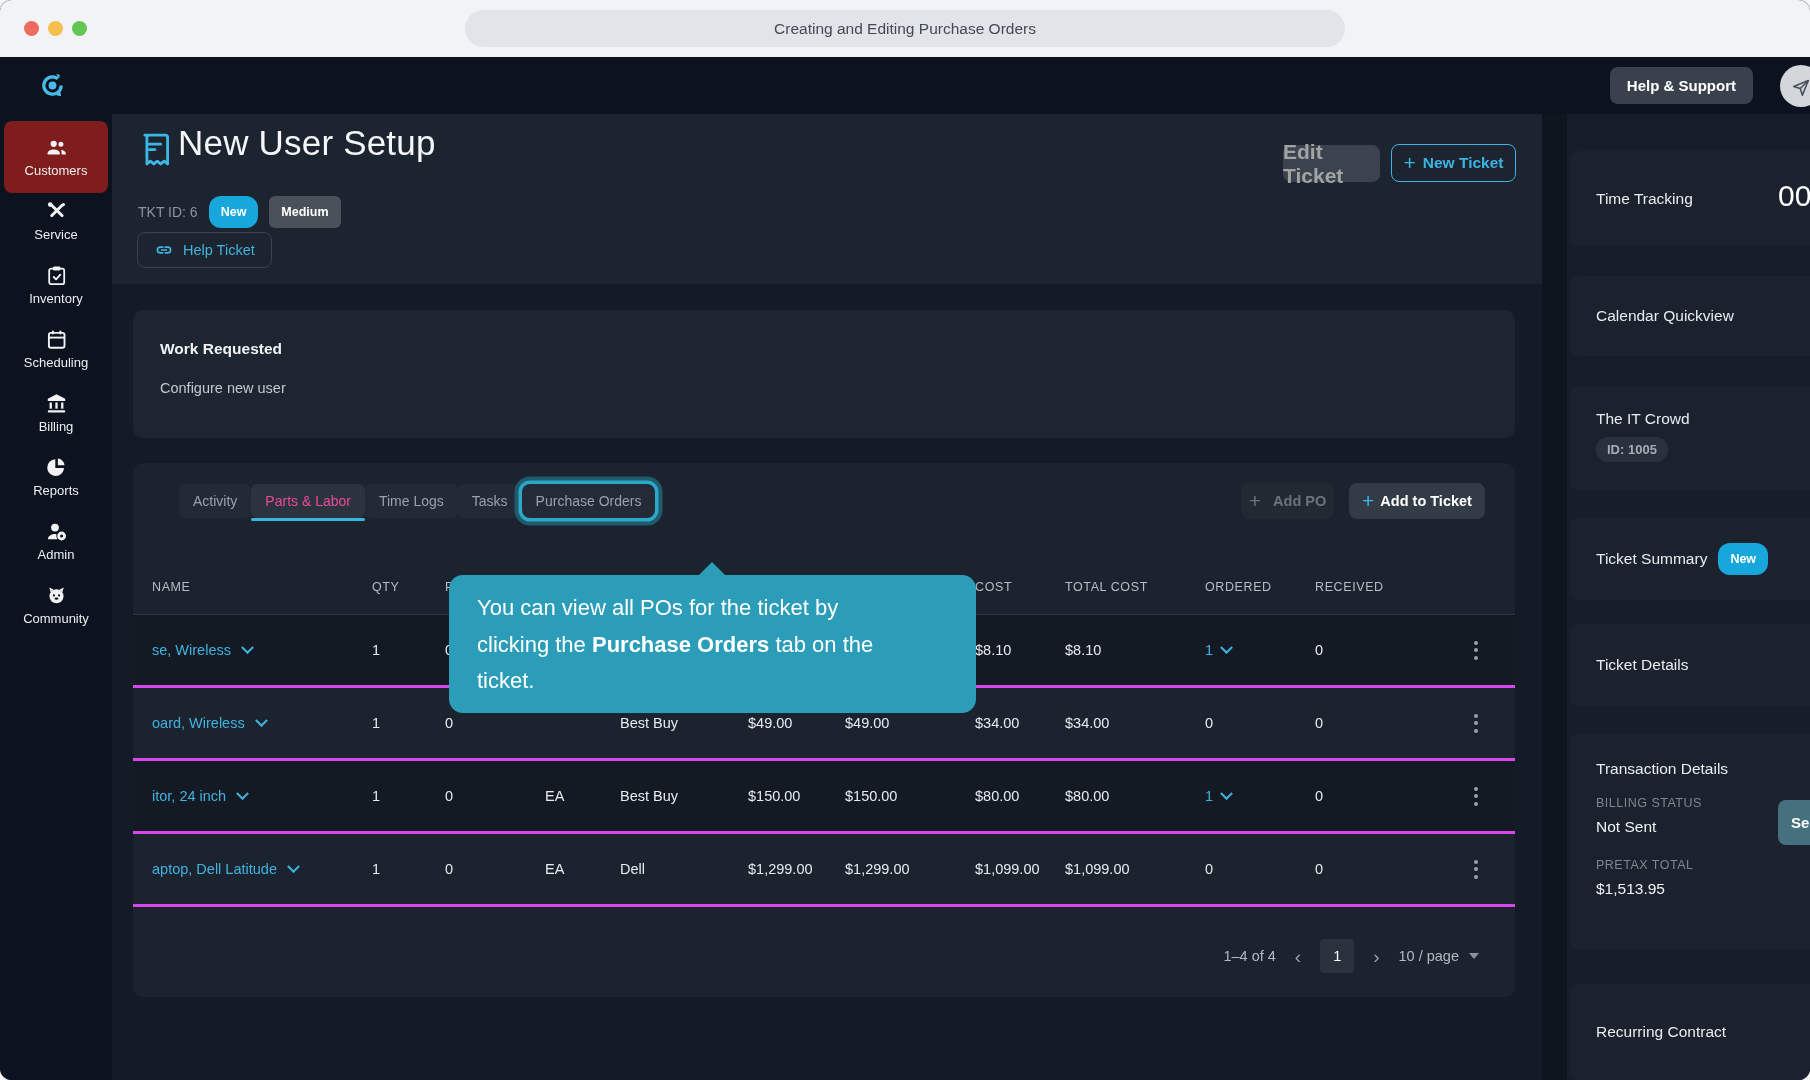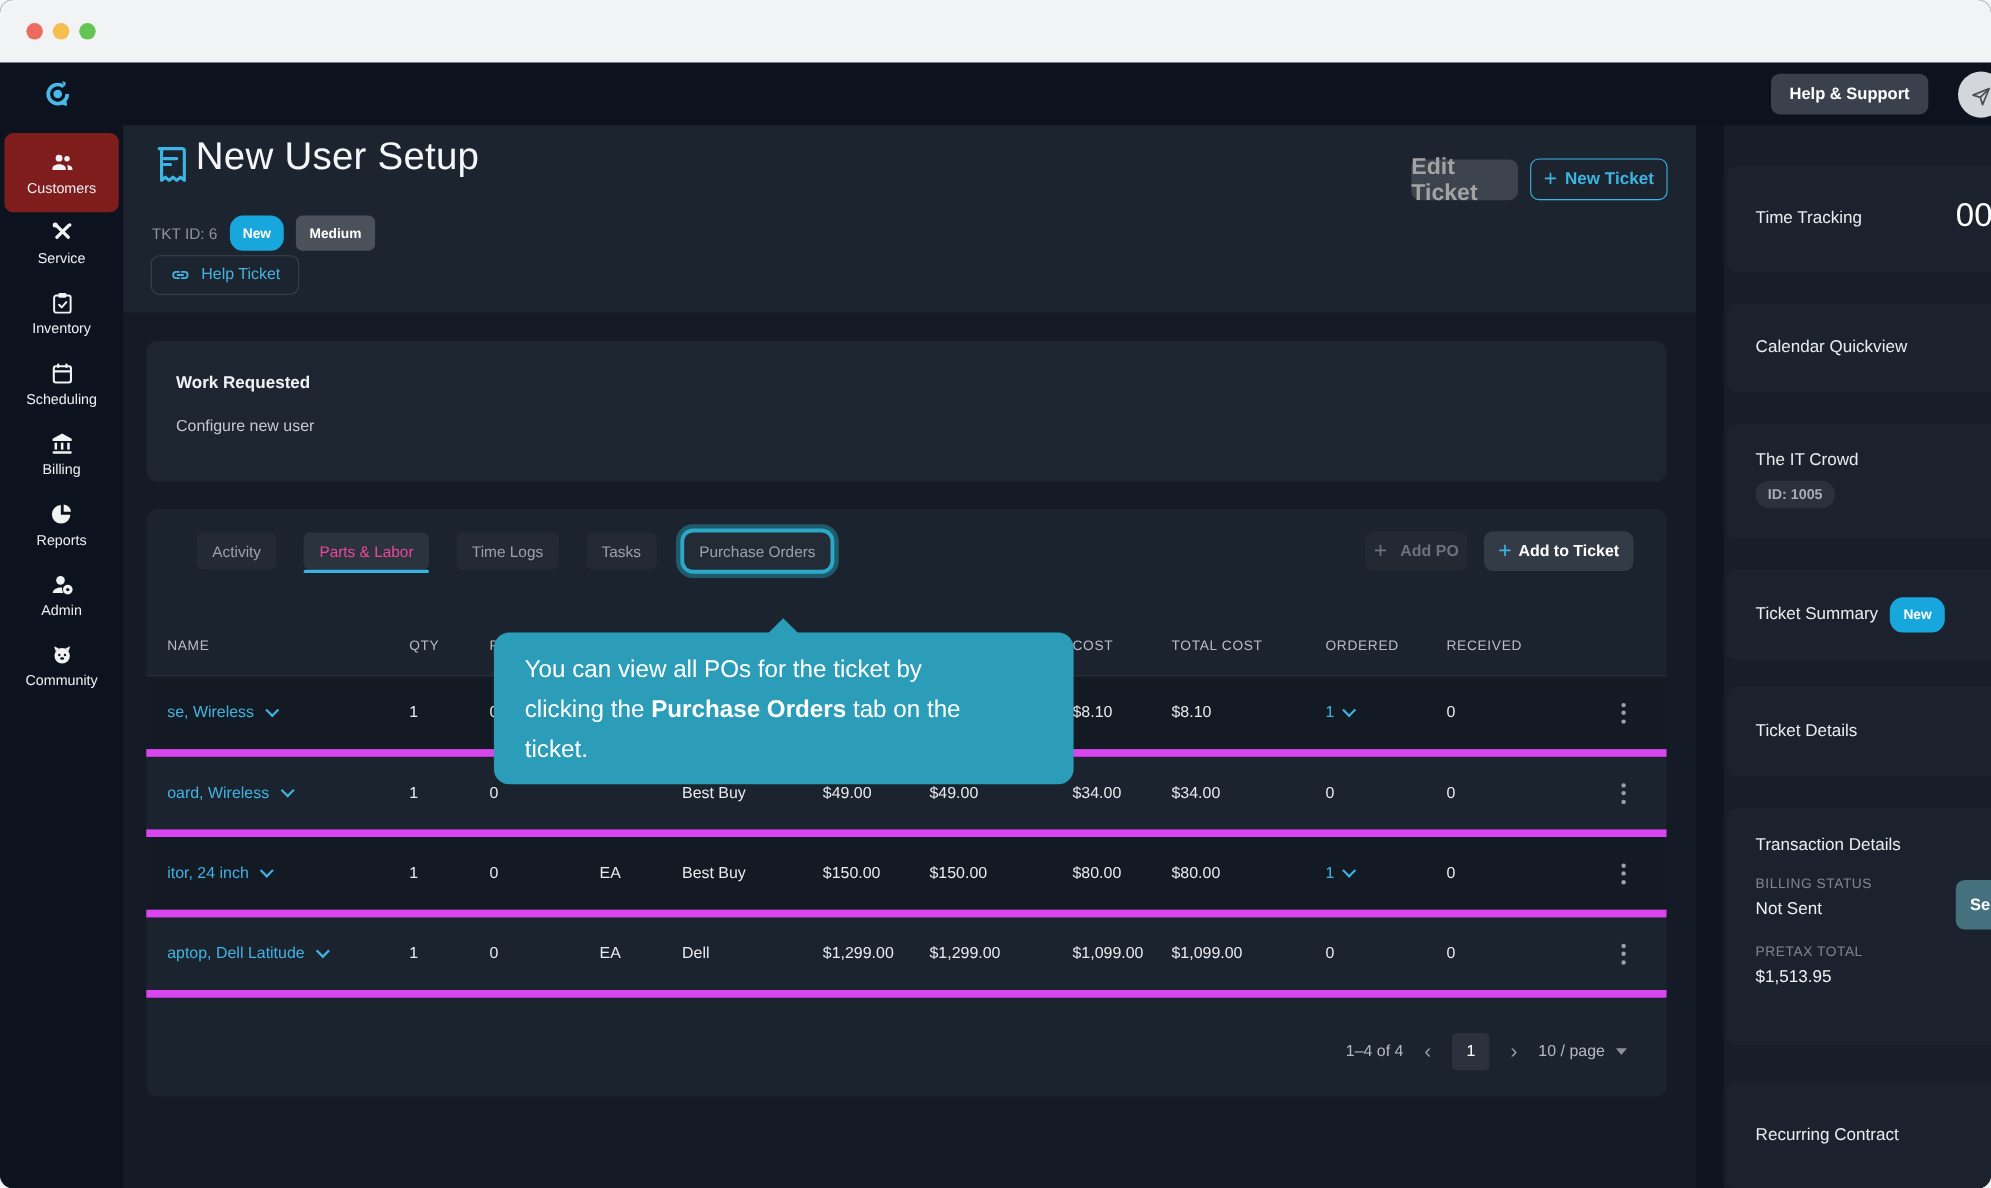--- a/index.html
+++ b/index.html
@@ -41,33 +41,33 @@
   .edit-btn{position:absolute;left:1171px;top:31px;height:37px;width:97px;background:#3c434e;border-radius:8px;color:#a3a3a3;font-weight:bold;font-size:21px;display:flex;align-items:center;justify-content:center;cursor:pointer;}
   .newt-btn{position:absolute;left:1279px;top:30px;height:38px;width:125px;border:1.5px solid #3cb4e2;border-radius:8px;color:#3cb4e2;font-weight:bold;font-size:15.5px;display:flex;align-items:center;justify-content:center;gap:7px;cursor:pointer;background:transparent;}
   .plus-icon::before{content:"+";font-weight:400;font-size:21px;line-height:1;display:block;margin-top:-2px;}
 
   .work-card{position:absolute;left:21px;top:196px;width:1382px;height:128px;background:#1d2531;border-radius:10px;padding:30px 27px;}
   .work-title{font-size:15.5px;font-weight:bold;color:#f0f2f5;}
   .work-body{margin-top:22px;font-size:14.5px;color:#c3c9d1;}
 
   
   .tab-card{position:absolute;left:21px;top:349px;width:1382px;height:534px;background:#1b232e;border-radius:10px;}
-  .tabs{position:absolute;left:46px;top:21px;display:flex;gap:25px;align-items:center;}
+  .tabs{position:absolute;left:46px;top:21px;display:flex;align-items:center;}
   .tab{height:34px;padding:0 14px;border-radius:6px;background:#232a35;color:#99a1ab;font-size:14px;display:flex;align-items:center;cursor:pointer;position:relative;white-space:nowrap;}
   .tab.active{background:#2b333f;color:#ec4899;}
   .tab.active::after{content:"";position:absolute;left:0;right:0;bottom:-3px;height:3px;border-radius:2px;background:#35b4e2;}
   .tab.spotlight{background:#232b36;border-radius:8px;box-shadow:0 0 0 3.5px #2ca8c8,0 0 0 7.5px #1f5b6b;}
   .addpo-btn{position:absolute;left:1108px;top:20px;height:36px;width:93px;background:#222933;border-radius:8px;color:#6b727c;font-size:14.5px;font-weight:bold;display:flex;align-items:center;justify-content:center;gap:12px;}
   .addtk-btn{position:absolute;left:1216px;top:20px;height:36px;width:136px;background:#333b46;border-radius:8px;color:#fff;font-size:14.5px;font-weight:bold;display:flex;align-items:center;justify-content:center;gap:6px;cursor:pointer;}
   .addtk-btn .plus-icon{color:#3cb4e2;}
 
   .grid-row{display:grid;grid-template-columns:220px 73px 100px 75px 128px 97px 130px 90px 140px 110px 135px 1fr;align-items:center;padding-left:19px;}
   .thead{position:absolute;left:0;top:96px;width:1382px;height:56px;border-bottom:1px solid #2c3540;color:#b7bdc6;font-size:12.5px;letter-spacing:.6px;}
   .tbody{position:absolute;left:0;top:152px;width:1382px;}
-  .trow{height:73px;border-bottom:7px solid #d946ef;color:#e8eaee;font-size:14.5px;}
+  .trow{height:73px;border-bottom:3px solid #d946ef;color:#e8eaee;font-size:14.5px;}
   .trow.striped{background:#141a24;}
   .name-link{color:#41b2e0;cursor:pointer;display:inline-flex;align-items:center;gap:12px;white-space:nowrap;}
   .chev{width:9px;height:9px;border-right:2.4px solid currentColor;border-bottom:2.4px solid currentColor;transform:rotate(45deg) translate(-2px,-2px);display:inline-block;}
   .ord-link{color:#41b2e0;cursor:pointer;display:inline-flex;align-items:center;gap:9px;}
   .kebab{display:inline-flex;flex-direction:column;gap:3.5px;padding:6px;cursor:pointer;margin-left:18px;}
   .kebab i{width:4px;height:4px;border-radius:50%;background:#9aa1aa;}
 
   .pagination{position:absolute;right:36px;top:476px;display:flex;align-items:center;gap:19px;color:#b3bac3;font-size:14.5px;}
   .pg-chev{font-size:19px;color:#99a1ab;cursor:pointer;line-height:1;}
   .pg-box{width:34px;height:34px;border-radius:4px;background:#2b323d;color:#fff;display:flex;align-items:center;justify-content:center;cursor:pointer;}
@@ -94,20 +94,21 @@
 <body>
 
 <div class="window">
 
   <div class="chrome">
     <div class="dots">
       <span class="dot r"></span>
       <span class="dot y"></span>
       <span class="dot g"></span>
     </div>
+    <div class="chrome-pill">Creating and Editing Purchase Orders</div>
   </div>
 
   <div class="topbar">
     <svg class="logo" viewBox="0 0 30 30">
       <path d="M23.4 15a8.4 8.4 0 1 1-3.2-6.6" fill="none" stroke="#49b9e9" stroke-width="3.2"></path>
       <path d="M18.6 3.6l3.6 1.2-1 3.7z" fill="#49b9e9"></path>
       <circle cx="15" cy="15" r="3.8" fill="#49b9e9"></circle>
       <path d="M21.2 19.6c1.4 1.5 2.1 3.4 2 5.6-2.2.1-4.1-.6-5.6-2z" fill="#49b9e9"></path>
     </svg>
     <div class="help-btn">Help &amp; Support</div>

